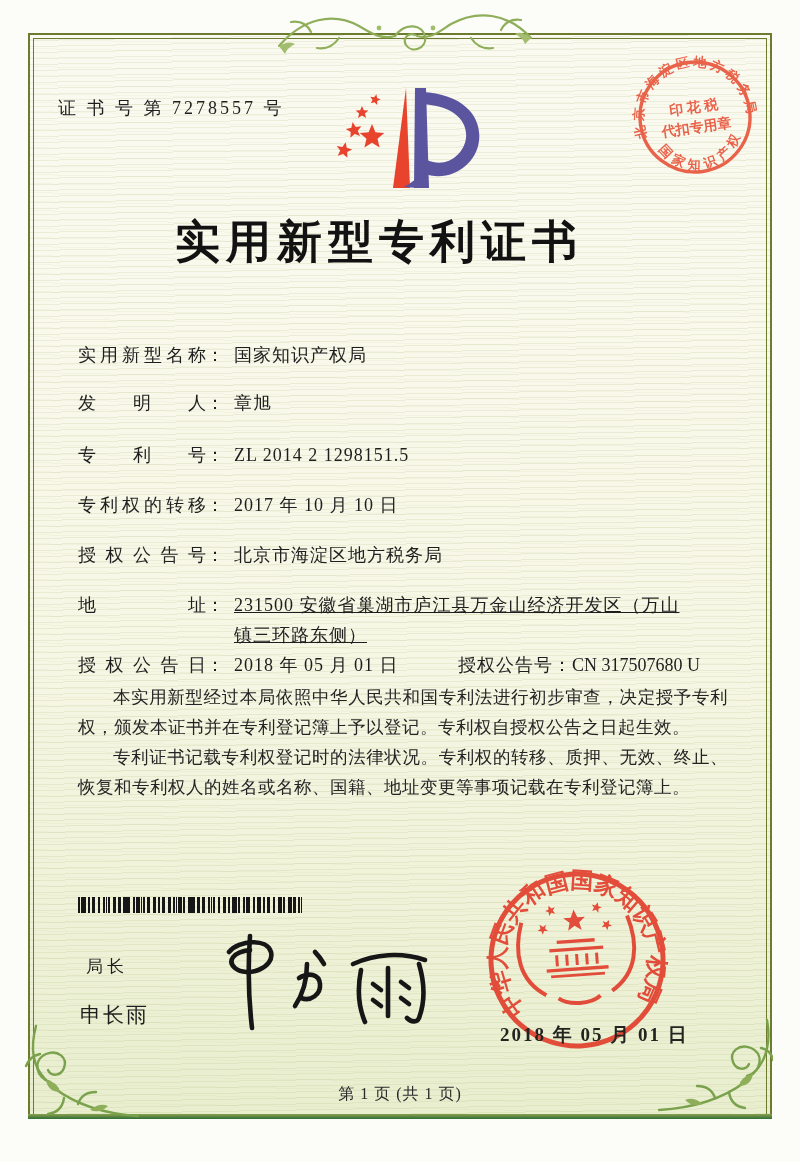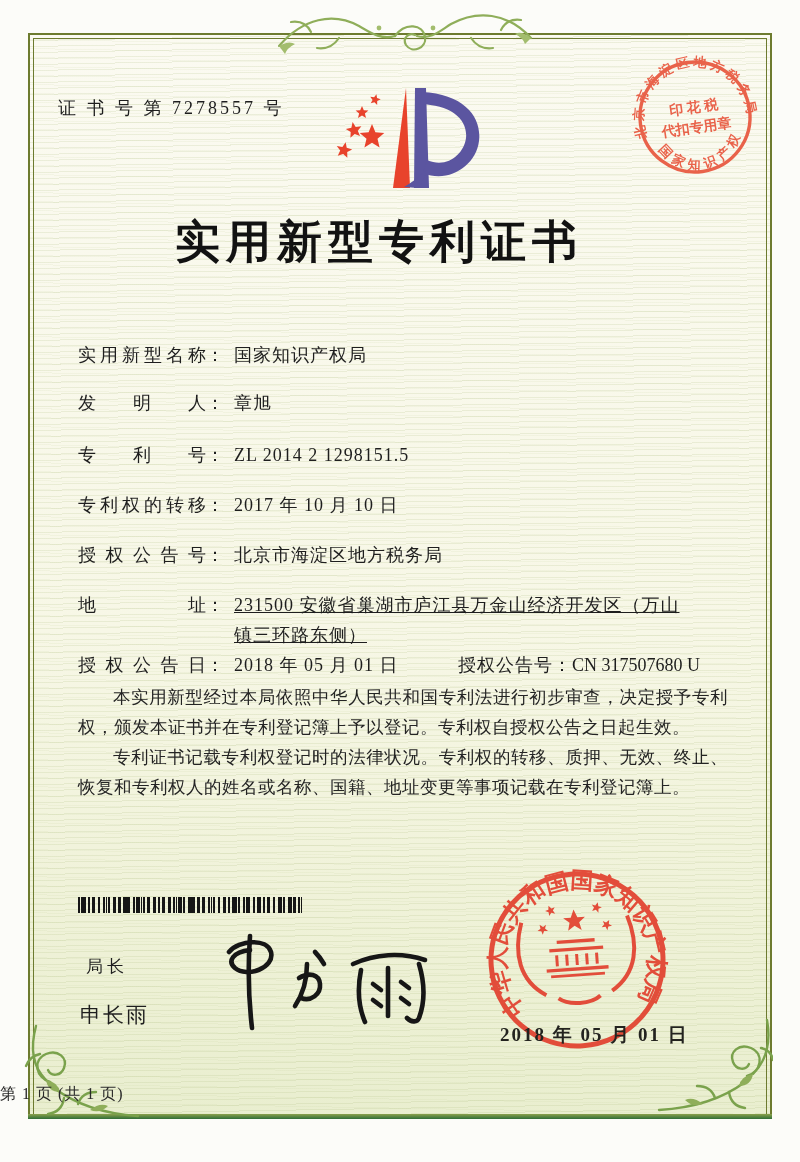--- a/index.html
+++ b/index.html
@@ -48,21 +48,21 @@
       repeating-linear-gradient(90deg,#161616 0 2px,rgba(0,0,0,0) 2px 5px),
       repeating-linear-gradient(90deg,rgba(0,0,0,0) 0 3px,#161616 3px 5px,rgba(0,0,0,0) 5px 11px),
       repeating-linear-gradient(90deg,#161616 0 1px,rgba(0,0,0,0) 1px 7px);}
   .officer-title{position:absolute;left:86px;top:955px;font-size:17px;letter-spacing:4px;z-index:3;}
   .officer-name{position:absolute;left:80px;top:992px;font-size:21px;letter-spacing:2px;z-index:3;margin-top:9px;}
   .signature{position:absolute;left:195px;top:930px;z-index:3;}
   .seal{position:absolute;left:462px;top:845px;z-index:4;opacity:.92;transform:rotate(-4deg);}
   .seal-date{position:absolute;left:500px;top:1022px;font-size:19px;letter-spacing:2px;
     color:#23231f;z-index:5;font-weight:bold;}
   .stamp{position:absolute;left:618px;top:40px;z-index:4;opacity:.9;transform:rotate(-8deg);}
-  .footer{position:absolute;left:0;top:1084px;width:800px;text-align:left;font-size:16px;
+  .footer{position:absolute;left:0;top:1084px;width:800px;text-align:center;font-size:16px;
     letter-spacing:1px;z-index:3;color:#2a2a2a;}
   .logo{position:absolute;left:330px;top:80px;z-index:3;}
   svg text{font-family:"Liberation Serif","DejaVu Serif",serif;}
 </style>
 </head>
 <body>
 
 <div class="paper"></div>
 <div class="fl top1"></div>
 <div class="fl top2"></div>

